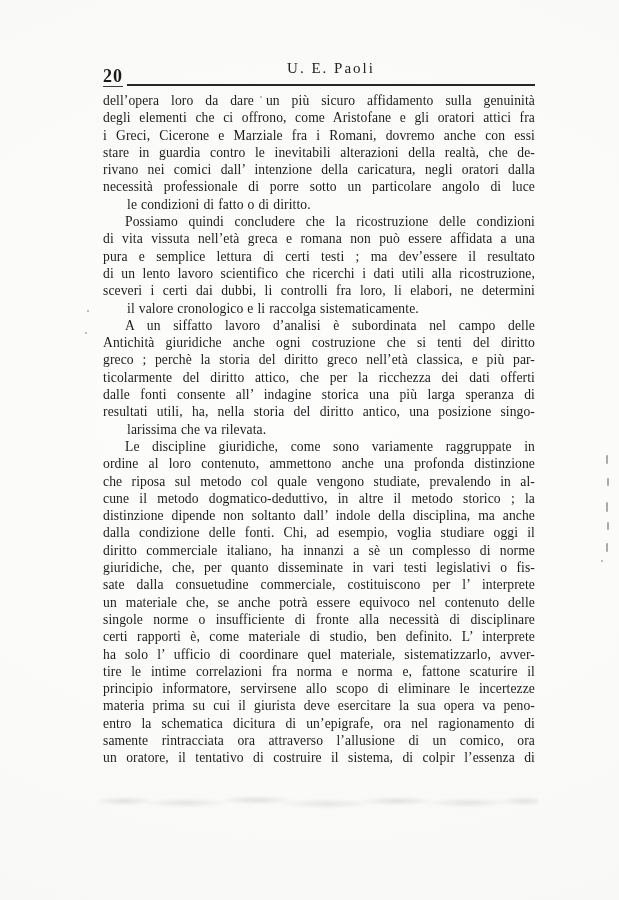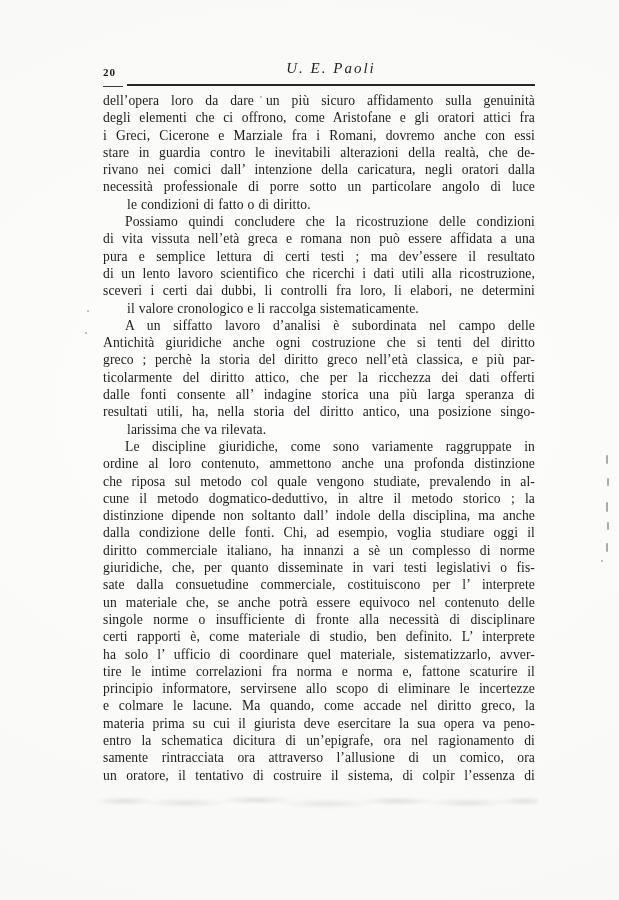--- a/index.html
+++ b/index.html
@@ -26,33 +26,32 @@
     position: absolute;
     left: 103px;
     top: 58px;
     width: 432px;
     height: 30px;
   }
   .page-number {
     position: absolute;
     left: 0;
     top: 8px;
-    font-size: 11px;
+    font-size: 18px;
     font-weight: bold;
     letter-spacing: 1px;
     color: #191919;
     font-family: Liberation Serif, serif;
   }
   .running-title {
     position: absolute;
     left: 24px;
     right: 0;
     top: 2px;
     text-align: center;
-    font-style: italic;
     font-size: 15px;
     letter-spacing: 2px;
     color: #242424;
   }
   .header-rule-main {
     position: absolute;
     left: 127px;
     top: 84px;
     width: 408px;
     height: 2px;
@@ -154,21 +153,20 @@
     <div class="ln">dalla condizione delle fonti. Chi, ad esempio, voglia studiare oggi il</div>
     <div class="ln">diritto commerciale italiano, ha innanzi a sè un complesso di norme</div>
     <div class="ln">giuridiche, che, per quanto disseminate in vari testi legislativi o fis-</div>
     <div class="ln">sate dalla consuetudine commerciale, costituiscono per l’ interprete</div>
     <div class="ln">un materiale che, se anche potrà essere equivoco nel contenuto delle</div>
     <div class="ln">singole norme o insufficiente di fronte alla necessità di disciplinare</div>
     <div class="ln">certi rapporti è, come materiale di studio, ben definito. L’ interprete</div>
     <div class="ln">ha solo l’ ufficio di coordinare quel materiale, sistematizzarlo, avver-</div>
     <div class="ln">tire le intime correlazioni fra norma e norma e, fattone scaturire il</div>
     <div class="ln">principio informatore, servirsene allo scopo di eliminare le incertezze</div>
-    <div class="ln">e colmare le lacune. Ma quando, come accade nel diritto greco, la</div>
     <div class="ln">materia prima su cui il giurista deve esercitare la sua opera va peno-</div>
     <div class="ln">entro la schematica dicitura di un’epigrafe, ora nel ragionamento di</div>
     <div class="ln">samente rintracciata ora attraverso l’allusione di un comico, ora</div>
     <div class="ln">un oratore, il tentativo di costruire il sistema, di colpir l’essenza di</div>
   </div>
 
   <div class="ghost-smudge"></div>
 
   <div class="artifact tick" style="left:606px; top:455px; height:9px;"></div>
   <div class="artifact tick" style="left:607px; top:478px; height:8px;"></div>

